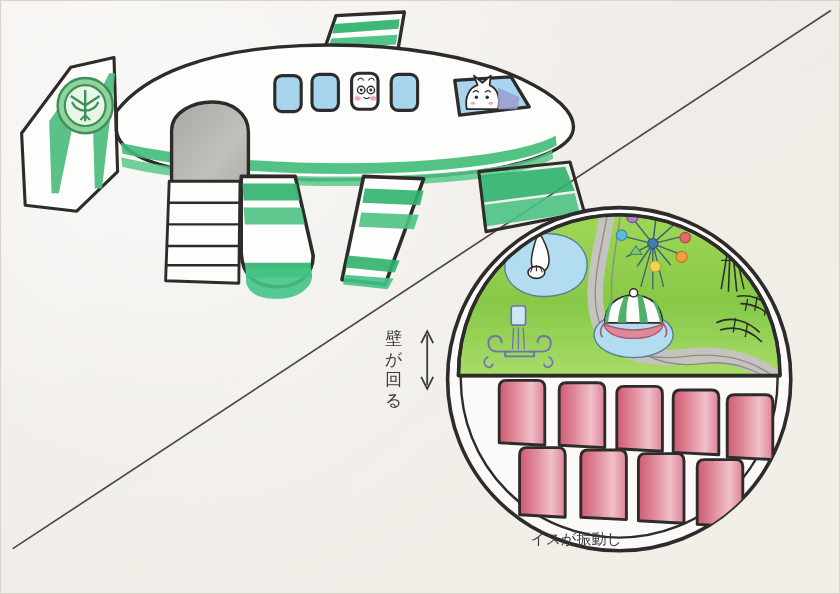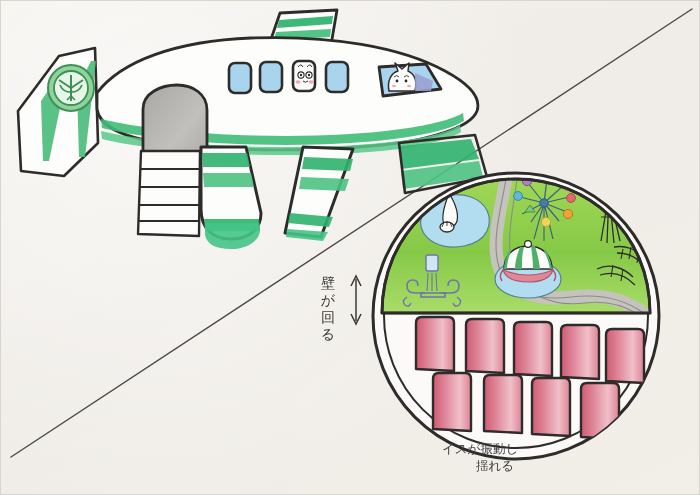--- a/index.html
+++ b/index.html
@@ -314,15 +314,14 @@
 
   <div class="cap-label" id="wall-label">
     <span>壁</span>
     <span>が</span>
     <span>回</span>
     <span>る</span>
   </div>
 
   <div class="cap-label" id="seat-label">
     <span class="l1">イスが振動し</span>
-    <span class="l2">揺れる</span>
   </div>
 </div>
 
 </body></html>

